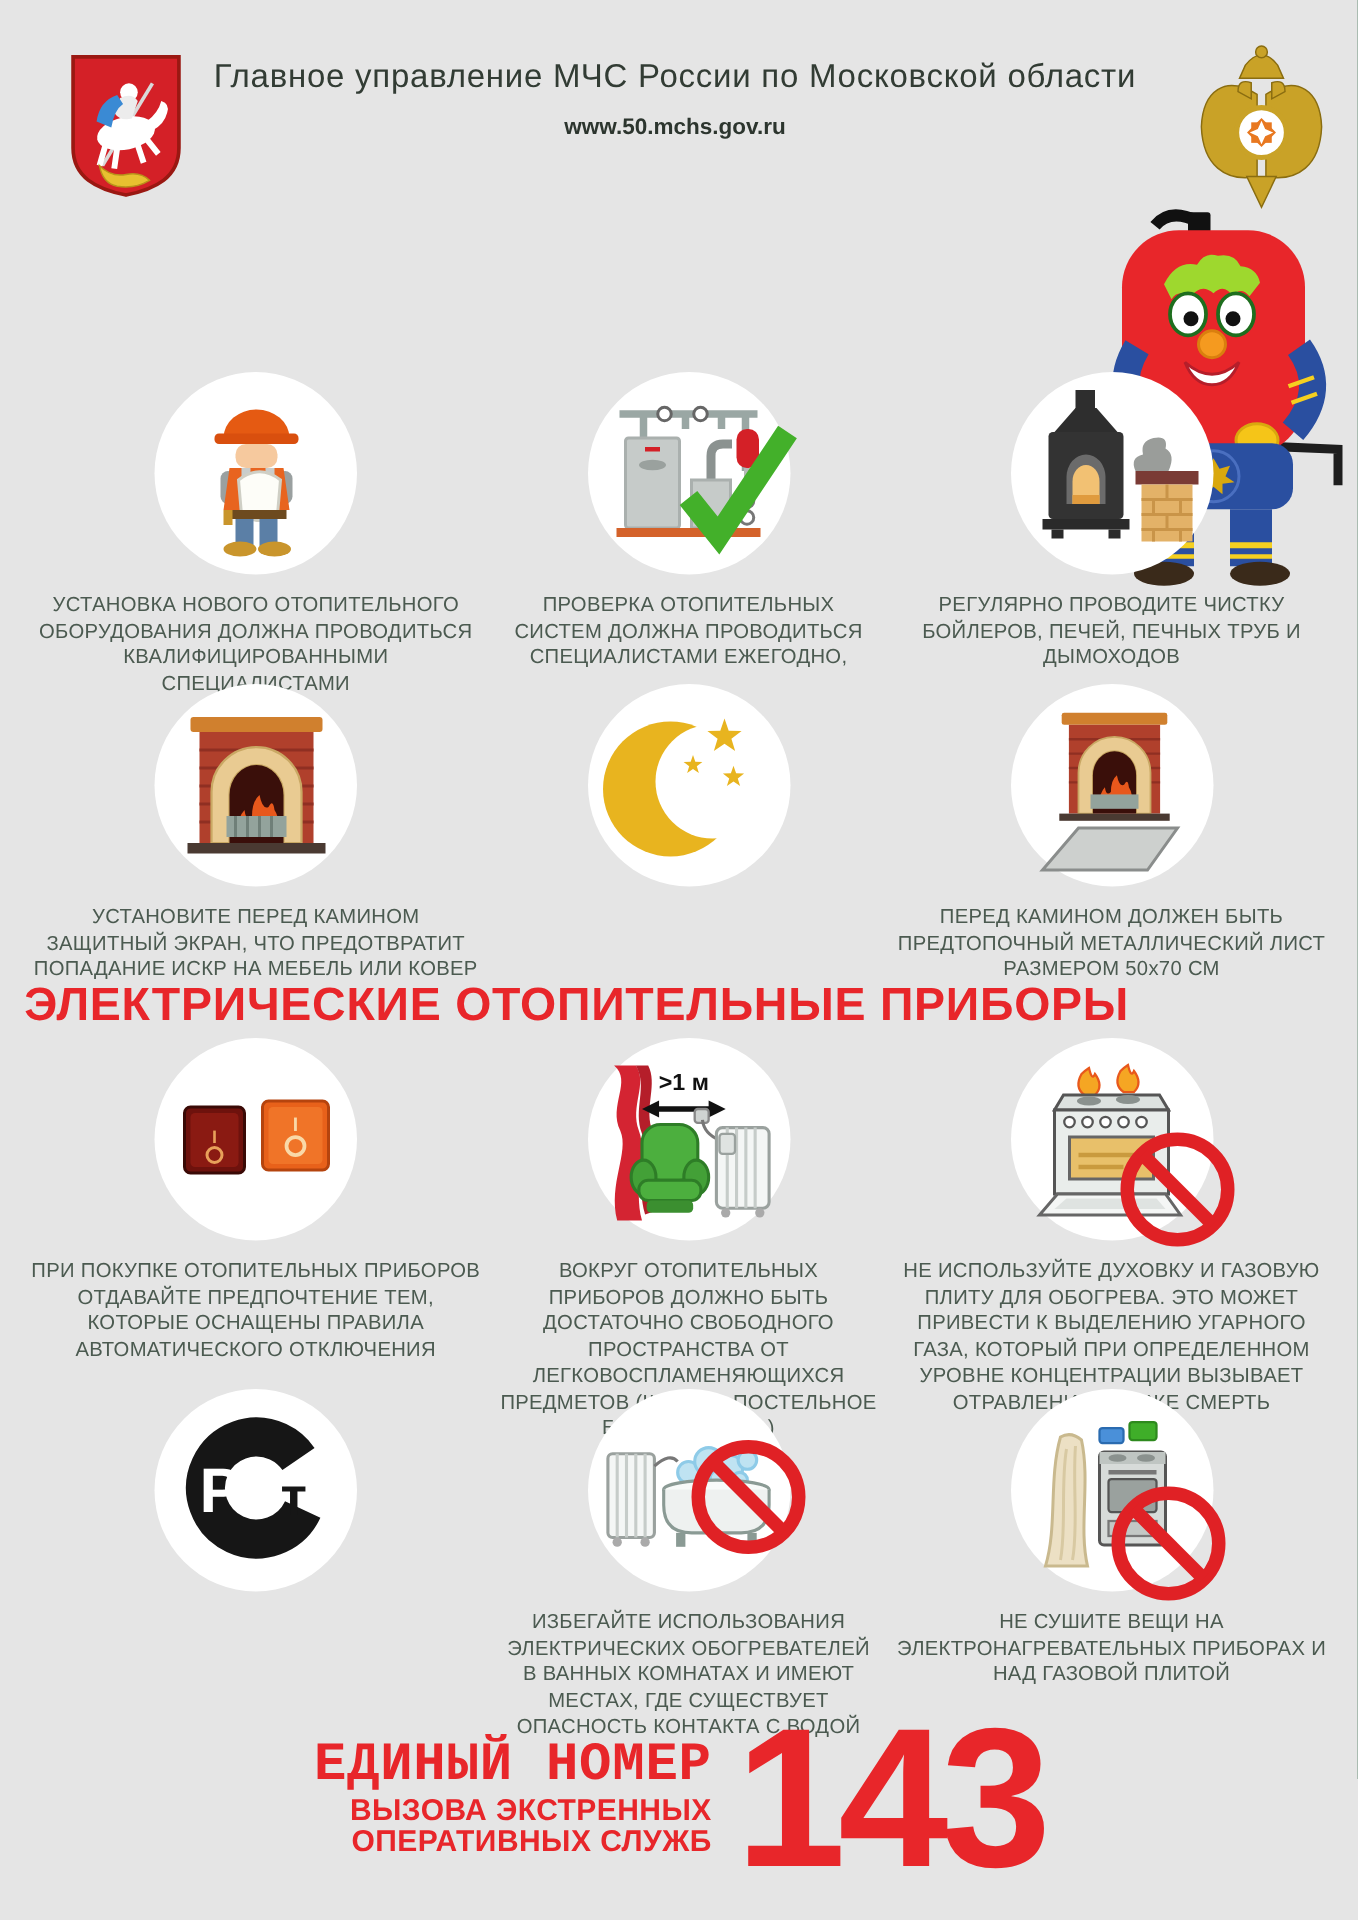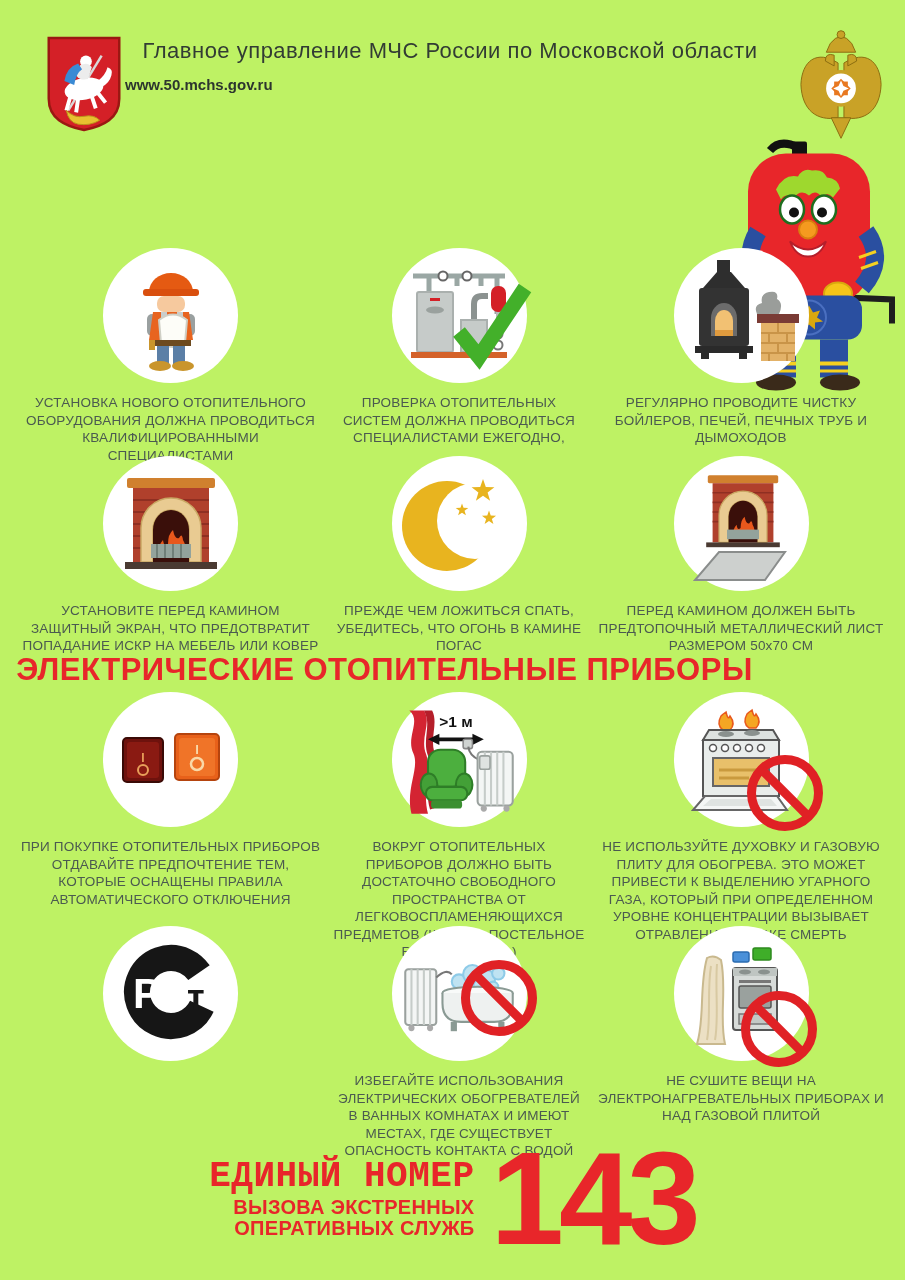--- a/index.html
+++ b/index.html
@@ -1,26 +1,26 @@
 <!DOCTYPE html>
 <html><head>
 <meta charset="utf-8">
 <style>
   html,body{margin:0;padding:0;background:#7d9c87;}
   .page{
     position:relative;width:905px;height:1280px;margin:0 auto;
-    background:#bef264;overflow:hidden;
+    background:#e5e5e5;overflow:hidden;
     font-family:"Liberation Sans",sans-serif;
   }
   
   .coat{position:absolute;left:44px;top:34px;width:80px;height:98px;}
   .emblem{position:absolute;right:20px;top:26px;width:88px;height:116px;}
   .org-title{position:absolute;top:38px;left:125px;width:650px;text-align:center;
     font-size:22px;font-weight:500;color:#323c34;letter-spacing:.5px;}
-  .website{position:absolute;top:76px;left:125px;width:650px;
+  .website{position:absolute;top:76px;left:125px;width:650px;text-align:center;
     font-size:15px;font-weight:700;color:#2c352e;}
   
   .title-block{position:absolute;top:100px;left:0;width:860px;text-align:center;color:#e8262a;font-weight:800;}
   .title-l1{font-size:50px;line-height:62px;letter-spacing:2px;}
   .title-l2,.title-l3{font-size:36px;line-height:39px;letter-spacing:.5px;}
   
   .section-title{position:absolute;top:652px;left:0;width:769px;text-align:center;
     color:#e8262a;font-weight:800;font-size:31px;letter-spacing:.5px;}
   
   .row{position:absolute;left:18px;width:869px;display:grid;grid-template-columns:305px 272px 292px;}
@@ -207,21 +207,20 @@
           <defs>
             <polygon id="star" points="0,-12 2.8,-3.9 11.4,-3.7 4.6,1.5 7.1,9.7 0,4.8 -7.1,9.7 -4.6,1.5 -11.4,-3.7 -2.8,-3.9"></polygon>
           </defs>
           <circle cx="48" cy="62" r="45" fill="#e8b41f"></circle>
           <circle cx="76" cy="57" r="38" fill="#ffffff"></circle>
           <use href="#star" x="0" y="0" transform="translate(84,27)" fill="#e8b41f"></use>
           <use href="#star" x="0" y="0" transform="translate(63,46) scale(0.55)" fill="#e8b41f"></use>
           <use href="#star" x="0" y="0" transform="translate(90,54) scale(0.62)" fill="#e8b41f"></use>
         </svg>
       </div>
-      <div class="caption">ПРЕЖДЕ ЧЕМ ЛОЖИТЬСЯ СПАТЬ, УБЕДИТЕСЬ, ЧТО ОГОНЬ В КАМИНЕ ПОГАС</div>
     </div>
     <div class="cell">
       <div class="circle">
         <svg width="120" height="120" viewBox="0 0 120 120">
           <g transform="translate(14,0) scale(0.8)">
             <rect x="16" y="14" width="88" height="10" rx="2" fill="#d0802e"></rect>
             <rect x="22" y="24" width="76" height="74" fill="#b0402c"></rect>
             <path d="M22,36 h76 M22,48 h20 M78,48 h20 M22,60 h14 M84,60 h14 M22,72 h12 M86,72 h12" stroke="#8f2f22" stroke-width="2" fill="none"></path>
             <path d="M30,98 v-34 a30,30 0 0 1 60,0 v34 h-12 v-32 a18,20 0 0 0 -36,0 v32 z" fill="#e9cb92" stroke="#c9a864" stroke-width="1.5"></path>
             <path d="M42,98 v-32 a18,20 0 0 1 36,0 v32 z" fill="#3a0f0a"></path>

